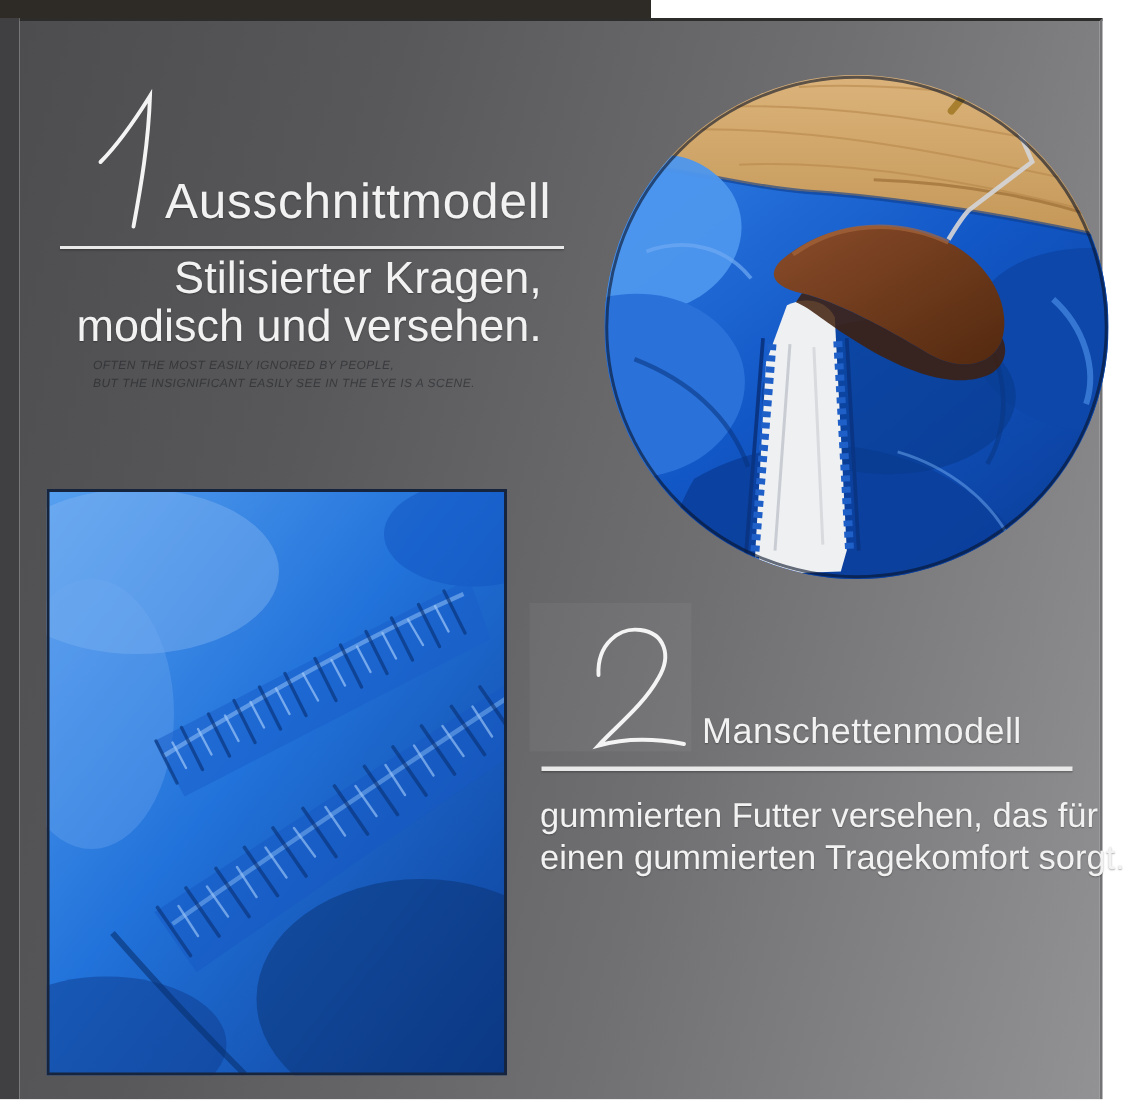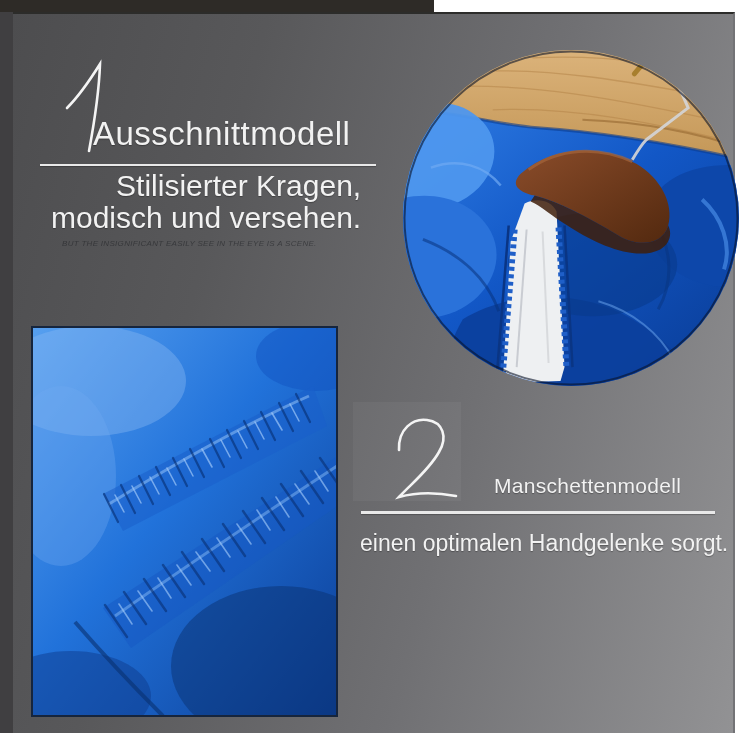--- a/index.html
+++ b/index.html
@@ -23,22 +23,22 @@
       var(--panel-g3,#707073) 62%, var(--panel-g4,#929294) 100%);
     border-top:2px solid #2c2c2a;
     border-right:2px solid #737376;
   }
 
   
   .sec-title {
     position:absolute; color:var(--text-light,#f2f2f2);
     text-shadow:0 1px 1px rgba(0,0,0,.3); white-space:nowrap;
   }
-  .title-1 { left:80px; top:101px; font-size:33px; letter-spacing:.5px; }
-  .title-2 { left:481px; top:460px; font-size:21px; letter-spacing:.3px; }
+  .title-1 { left:97px; top:101px; font-size:33px; letter-spacing:.5px; }
+  .title-2 { left:455px; top:460px; font-size:24px; letter-spacing:.3px; }
 
   .rule { position:absolute; background:var(--rule,#e9e9e9); box-shadow:0 1px 1px rgba(0,0,0,.25); }
   .rule-1 { left:27px;  top:150px; width:336px; height:2px; }
   .rule-2 { left:348px; top:497px; width:354px; height:3px; }
 
   .body-text {
     position:absolute; color:var(--text-light,#f2f2f2);
     text-shadow:0 1px 1px rgba(0,0,0,.3); white-space:nowrap;
   }
   .body-1 { left:30px; top:156px; font-size:30px; line-height:32px;text-align:right; }
@@ -86,20 +86,21 @@
     <div class="sec-title title-1">Ausschnittmodell</div>
 
     <div class="rule rule-1"></div>
 
     <div class="body-text body-1">
       <div class="line-1">Stilisierter Kragen,</div>
       <div class="line-2">modisch und versehen.</div>
     </div>
 
     <div class="fine-print">
+      <div>OFTEN THE MOST EASILY IGNORED BY PEOPLE,</div>
       <div>BUT THE INSIGNIFICANT EASILY SEE IN THE EYE IS A SCENE.</div>
     </div>
 
     <div class="photo-circle">
       <svg width="336" height="336" viewBox="0 0 337 337">
         <defs>
           <linearGradient id="bgrad" x1="0" y1="0" x2="1" y2="1">
             <stop offset="0" stop-color="#2f7de4"></stop>
               <stop offset=".45" stop-color="#1257c6"></stop>
               <stop offset="1" stop-color="#093a92"></stop>
@@ -193,17 +194,18 @@
 
     <svg class="num-glyph num-2" viewBox="0 0 70 88" role="img" aria-label="2">
       <path d="M 8,34 C 7,13 22,2 36,4 C 52,6 57,21 48,36 C 38,54 20,68 8,81 C 26,76 44,76 65,80" stroke="#f4f4f4" stroke-width="2.6" fill="none" stroke-linecap="round"></path>
     </svg>
 
     <div class="sec-title title-2">Manschettenmodell</div>
 
     <div class="rule rule-2"></div>
 
     <div class="body-text body-2">
-      <div>einen optimalen Handgelenke sorgt.</div>
+      <div>gummierten Futter versehen, das für</div>
+      <div>einen gummierten Tragekomfort sorgt.</div>
     </div>
 
   </div>
 </div>
 
 </body></html>

